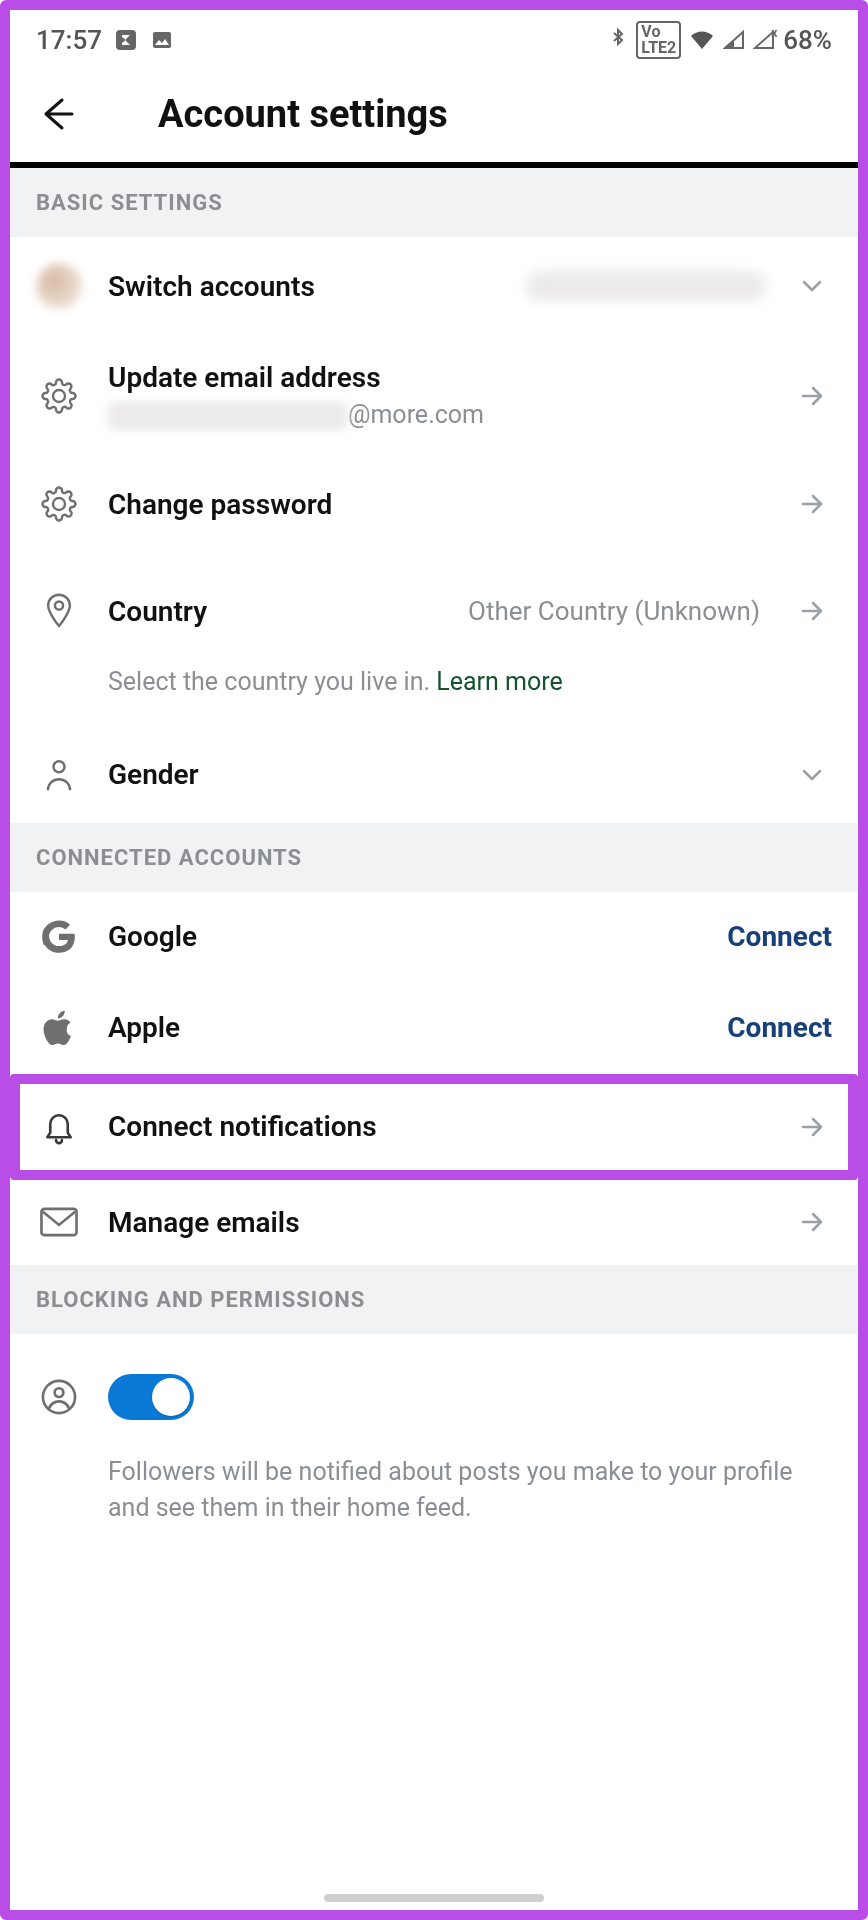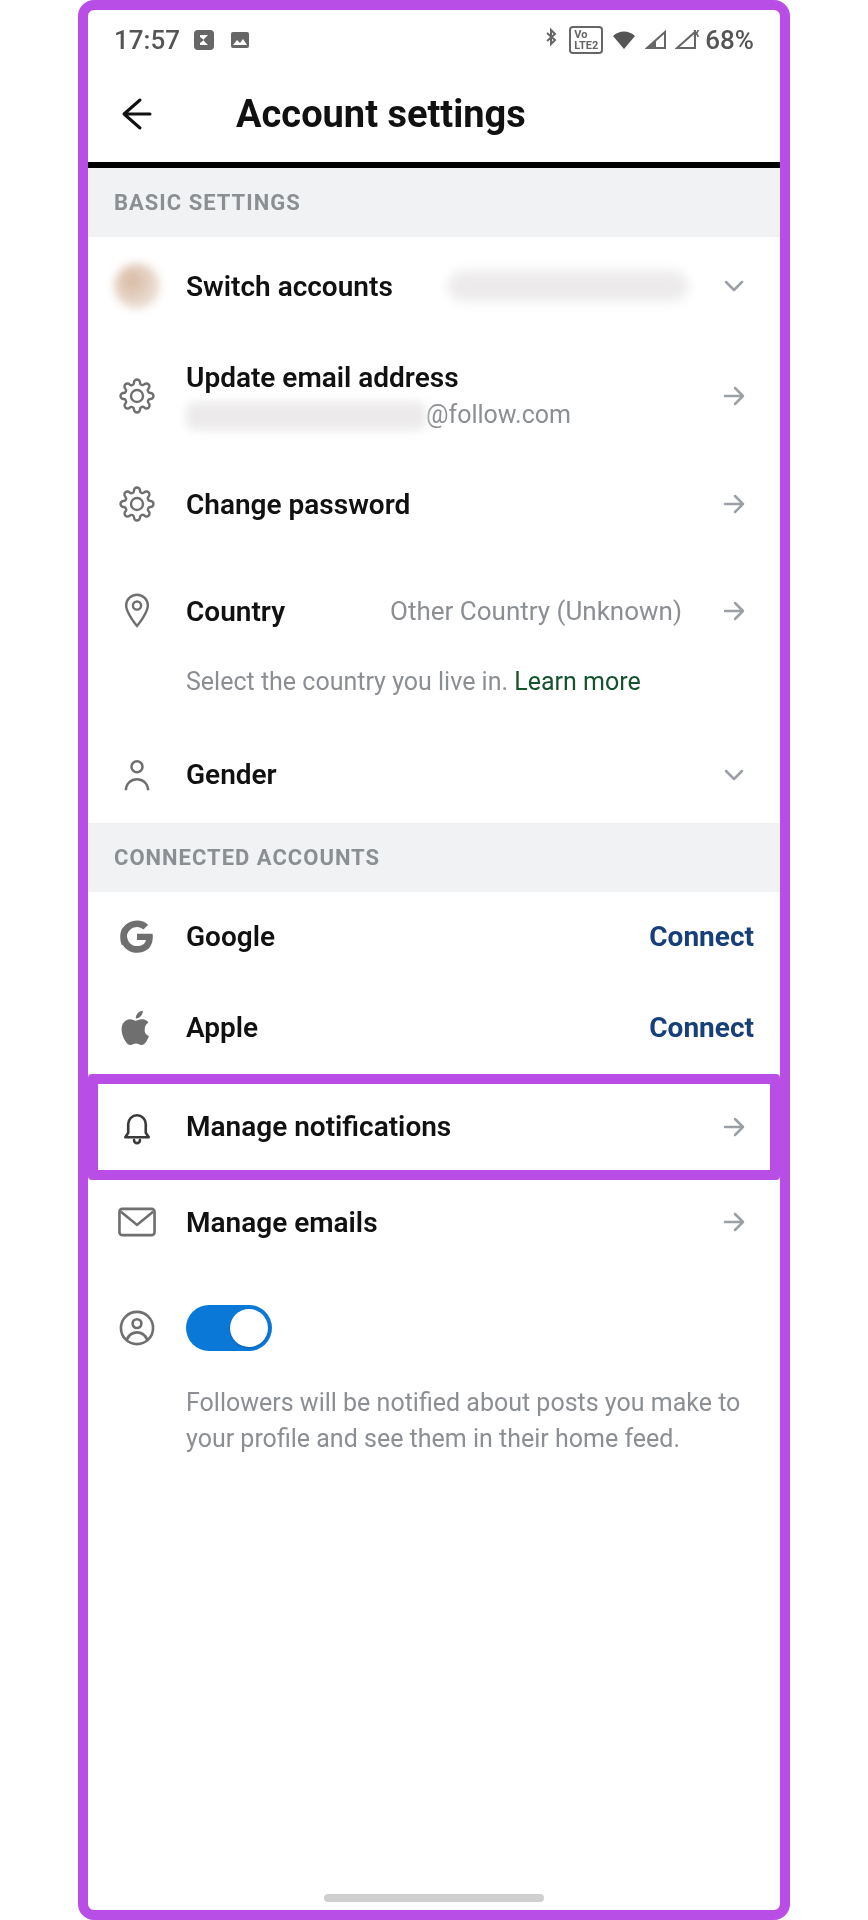--- a/index.html
+++ b/index.html
@@ -3,27 +3,27 @@
 <meta charset="utf-8">
 <style>
   * { box-sizing: border-box; margin: 0; padding: 0; }
   html, body { width: 100%; height: 100%; }
   body {
     font-family: -apple-system, BlinkMacSystemFont, "Segoe UI", Roboto, Helvetica, Arial, sans-serif;
     background: #fff;
     color: #1a1a1a;
   }
   .device {
-    width: 712px;
+    width: 868px;
     height: 1920px;
     margin: 0 auto;
     background: #fff;
     position: relative;
     border: 10px solid #b84ee6;
-    border-radius: 16px;
+    border-radius: 6px;
     overflow: hidden;
     display: flex;
     flex-direction: column;
   }
   
   .statusbar {
     height: 60px;
     display: flex;
     align-items: center;
     justify-content: space-between;
@@ -178,21 +178,21 @@
             <path d="M5 17l4-5 3 3 3-4 4 6z" fill="#fff"></path>
           </svg>
       </span>
     </div>
     <div class="right">
       <span class="status-icon">
         <svg width="20" height="26" viewBox="0 0 20 26">
             <path d="M6 6l8 7-4 4V3l4 4-8 7" fill="none" stroke="#666" stroke-width="2"></path>
           </svg>
       </span>
-      <span class="status-icon" style="font-size:11px;border:2px solid #666;border-radius:4px;padding:1px 3px;font-weight:700;color:#666;line-height:1;">Vo<br>LTE2</span>
+      <span class="status-icon" style="font-size:16px;border:2px solid #666;border-radius:4px;padding:1px 3px;font-weight:700;color:#666;line-height:1;">Vo<br>LTE2</span>
       <span class="status-icon">
         <svg width="26" height="22" viewBox="0 0 26 22">
             <path d="M13 20L2 7c6-6 16-6 22 0z" fill="#555"></path>
           </svg>
       </span>
       <span class="status-icon">
         <svg width="22" height="20" viewBox="0 0 22 20">
             <path d="M2 18L20 2v16z" fill="none" stroke="#666" stroke-width="2"></path>
             <path d="M2 18L11 10v8z" fill="#666"></path>
           </svg>
@@ -235,21 +235,21 @@
 
   <div class="row">
     <div class="icon-slot">
       <svg width="36" height="36" viewBox="0 0 24 24">
           <path fill="none" stroke="#6f6f6f" stroke-width="1.6" d="M12 8a4 4 0 100 8 4 4 0 000-8zM19.4 15a1.65 1.65 0 00.33 1.82l.06.06a2 2 0 11-2.83 2.83l-.06-.06A1.65 1.65 0 0015 19.4a1.65 1.65 0 00-1 1.51V21a2 2 0 11-4 0v-.09A1.65 1.65 0 009 19.4a1.65 1.65 0 00-1.82.33l-.06.06a2 2 0 11-2.83-2.83l.06-.06A1.65 1.65 0 004.6 15a1.65 1.65 0 00-1.51-1H3a2 2 0 110-4h.09A1.65 1.65 0 004.6 9a1.65 1.65 0 00-.33-1.82l-.06-.06A2 2 0 117.04 4.29l.06.06A1.65 1.65 0 009 4.6a1.65 1.65 0 001-1.51V3a2 2 0 114 0v.09c0 .66.39 1.26 1 1.51a1.65 1.65 0 001.82-.33l.06-.06a2 2 0 112.83 2.83l-.06.06A1.65 1.65 0 0019.4 9c.25.61.85 1 1.51 1H21a2 2 0 110 4h-.09a1.65 1.65 0 00-1.51 1z"></path>
         </svg>
     </div>
     <div class="content">
       <div class="label">Update email address</div>
       <div class="sub">
-        <span class="blur-email"></span><span>@follow.com</span>
+        <span class="blur-email"></span><span>@more.com</span>
       </div>
     </div>
     <div class="trail">
       <svg width="30" height="30" viewBox="0 0 30 30">
           <path d="M6 15h18M16 7l8 8-8 8" fill="none" stroke="#9aa0a6" stroke-width="2.5" stroke-linecap="round" stroke-linejoin="round"></path>
         </svg>
     </div>
   </div>
 
   <div class="row tall">
@@ -337,21 +337,21 @@
 
 
   <div class="highlight-wrap">
     <div class="row">
       <div class="icon-slot">
         <svg width="36" height="38" viewBox="0 0 24 26">
             <path d="M18 17V11a6 6 0 10-12 0v6l-2 3h16zM10 22a2 2 0 004 0" fill="none" stroke="#3a3a3a" stroke-width="1.8" stroke-linecap="round" stroke-linejoin="round"></path>
           </svg>
       </div>
       <div class="content">
-          <div class="label">Manage notifications</div>
+          <div class="label">Connect notifications</div>
         </div>
       <div class="trail">
         <svg width="30" height="30" viewBox="0 0 30 30">
             <path d="M6 15h18M16 7l8 8-8 8" fill="none" stroke="#9aa0a6" stroke-width="2.5" stroke-linecap="round" stroke-linejoin="round"></path>
           </svg>
       </div>
     </div>
   </div>
 
   <div class="row">
@@ -364,20 +364,21 @@
     <div class="content">
         <div class="label">Manage emails</div>
       </div>
     <div class="trail">
       <svg width="30" height="30" viewBox="0 0 30 30">
           <path d="M6 15h18M16 7l8 8-8 8" fill="none" stroke="#9aa0a6" stroke-width="2.5" stroke-linecap="round" stroke-linejoin="round"></path>
         </svg>
     </div>
   </div>
 
+  <div class="section-header">BLOCKING AND PERMISSIONS</div>
 
 
   <div class="row tall" style="padding-top:40px;">
     <div class="icon-slot">
       <svg width="38" height="38" viewBox="0 0 26 26">
           <circle cx="13" cy="13" r="11" fill="none" stroke="#6f6f6f" stroke-width="1.8"></circle>
           <circle cx="13" cy="10" r="3" fill="none" stroke="#6f6f6f" stroke-width="1.8"></circle>
           <path d="M6 21c1.5-3.5 4-5 7-5s5.5 1.5 7 5" fill="none" stroke="#6f6f6f" stroke-width="1.8"></path>
         </svg>
     </div>

